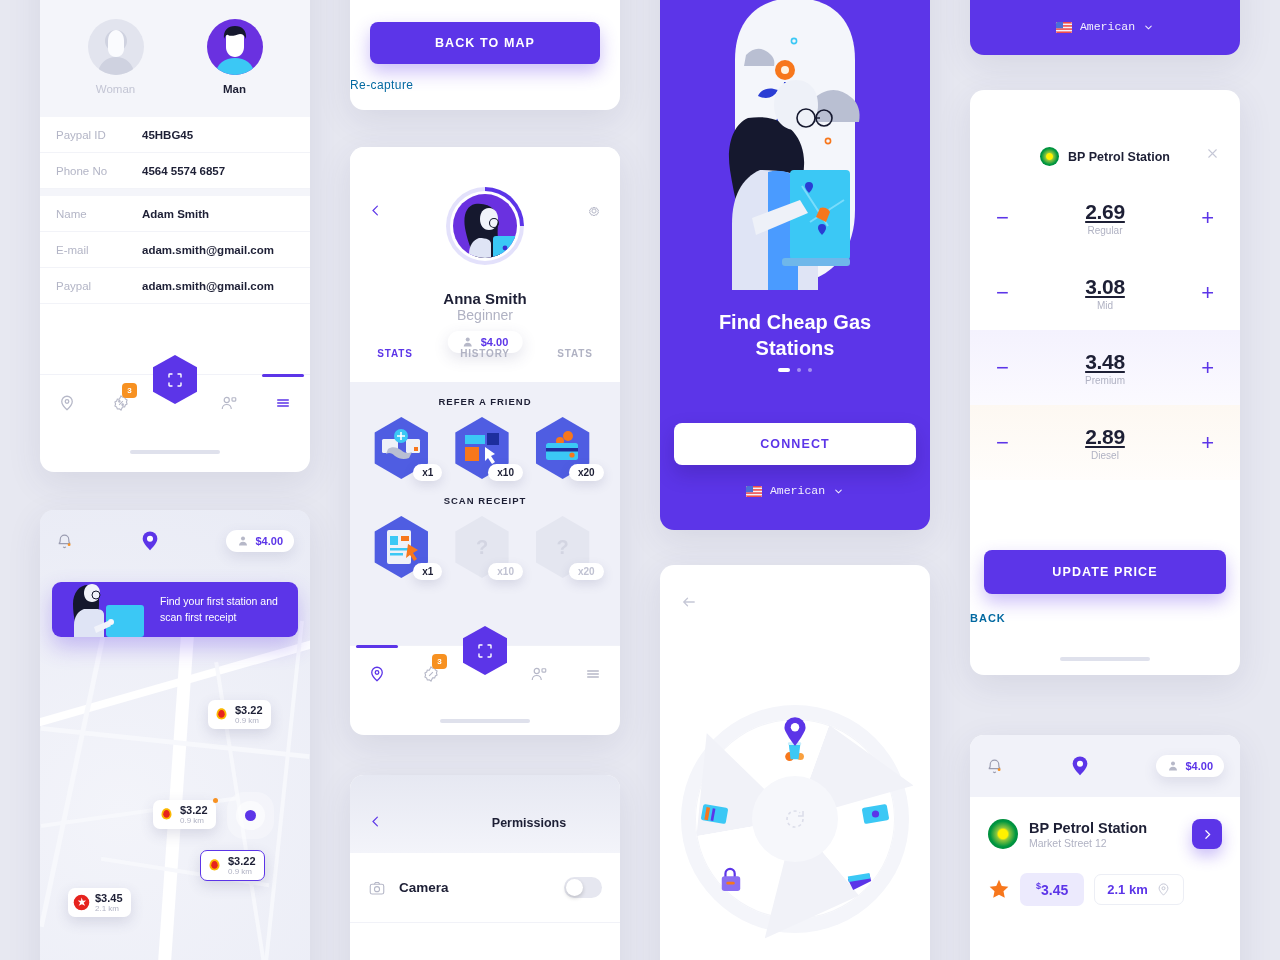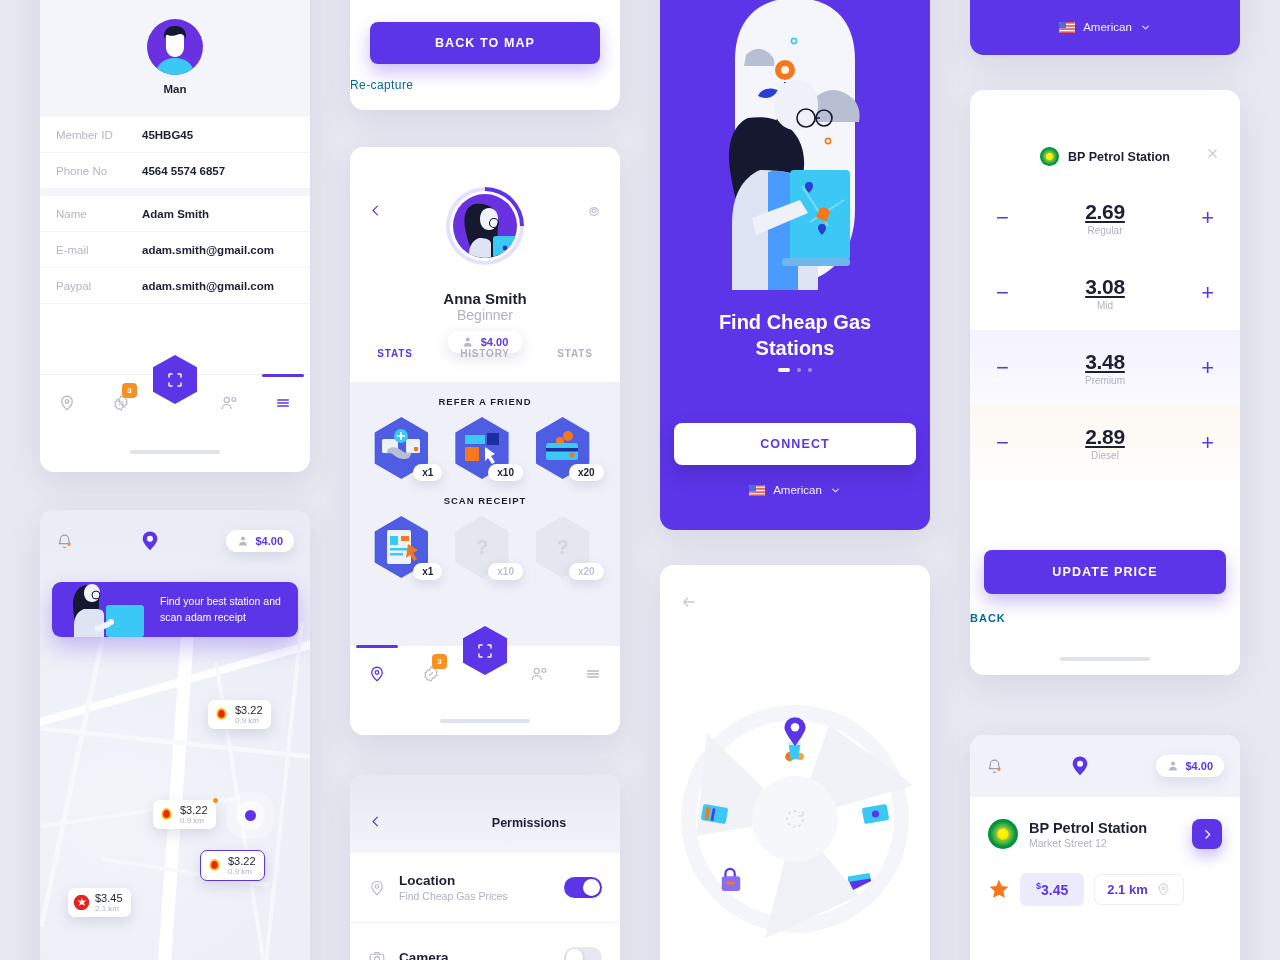--- a/index.html
+++ b/index.html
@@ -71,21 +71,21 @@
                 align-items: center; gap: 6px; font-size: 11px; font-weight: bold; color: #5c35e8;
                 box-shadow: 0 5px 14px rgba(70,70,120,.13); }
   .banner { position: absolute; left: 12px; right: 12px; top: 72px; height: 55px;
             background: #5c35e8; border-radius: 9px; display: flex; align-items: center;
             box-shadow: 0 10px 22px rgba(92,53,232,.3); overflow: hidden; }
   .banner-txt { color: #fff; font-size: 10.5px; line-height: 1.45; margin-left: 108px; }
   .mpin { position: absolute; background: #fff; border-radius: 7px; padding: 4px 8px 4px 5px;
           display: flex; align-items: center; gap: 5px;
           box-shadow: 0 5px 14px rgba(70,70,120,.16); }
   .mpin.sel { border: 1.6px solid #5c35e8; }
-  .mpin .price { font-size: 11px; font-weight: normal; color: #1d1f35; line-height: 1.1; }
+  .mpin .price { font-size: 11px; font-weight: bold; color: #1d1f35; line-height: 1.1; }
   .mpin .dist { font-size: 8px; color: #b0b2c3; }
   .mpin .logo { width: 17px; height: 17px; border-radius: 50%; }
   .userdot { position: absolute; width: 11px; height: 11px; border-radius: 50%; background: #5c35e8;
              box-shadow: 0 0 0 9px rgba(255,255,255,.55), 0 0 0 18px rgba(255,255,255,.3); }
 
   
   #s-capture { left: 350px; top: -50px; width: 270px; height: 160px; border-radius: 0 0 14px 14px; }
   #s-capture .btn-primary { position: absolute; left: 20px; right: 20px; top: 72px; height: 42px; }
 
   
@@ -153,21 +153,21 @@
   .ob-dots { position: absolute; top: 418px; width: 100%; display: flex; justify-content: center;
              gap: 7px; align-items: center; }
   .ob-dots i { width: 4px; height: 4px; border-radius: 3px; background: rgba(255,255,255,.45); }
   .ob-dots i.act { width: 12px; background: #fff; }
   .ob-connect { position: absolute; left: 14px; right: 14px; top: 473px; height: 42px;
                 background: #fff; color: #5c35e8; border-radius: 8px; border: none;
                 font-size: 12.5px; font-weight: bold; letter-spacing: 1.1px; cursor: pointer;
                 display: flex; align-items: center; justify-content: center;
                 box-shadow: 0 9px 20px rgba(30,10,90,.22); }
   .lang { display: flex; align-items: flex-end; justify-content: center; gap: 8px;
-          color: rgba(255,255,255,.92); font-size: 11.5px; }
+          color: rgba(255,255,255,.92); font-size: 11.5px; font-family: Liberation Mono, monospace; }
   .flag { width: 16px; height: 11px; border-radius: 1.5px; overflow: hidden; position: relative;
           background: #e8ecf4; flex: none; }
 
   
   #s-reward { left: 660px; top: 565px; width: 270px; height: 440px; border-radius: 14px 14px 0 0; }
   .rw-back { position: absolute; left: 20px; top: 28px; }
   .rw-title { position: absolute; top: 56px; left: 24px; right: 24px; text-align: center;
               font-size: 18px; font-weight: bold; color: #1d1f35; line-height: 1.3; }
   .wheel { position: absolute; left: 50%; transform: translateX(-50%); top: 140px;
            width: 228px; height: 228px; border-radius: 50%; background: #f4f5fa; }
@@ -222,35 +222,45 @@
   .st-dist { border: 1.3px solid #eceef5; border-radius: 7px; padding: 7px 12px; font-size: 13px;
              font-weight: bold; color: #5c35e8; display: flex; align-items: center; gap: 8px; }
 </style>
 </head>
 <body>
 
 <div class="canvas">
 
   <div class="screen sh" id="s-profile">
     <div class="avatar-row">
+      <div class="av-item">
+        <div class="av-circle">
+          <svg viewBox="0 0 56 56" width="56" height="56">
+              <circle cx="28" cy="22" r="11" fill="#cfd2e0"></circle>
+              <path d="M10 56c0-11 8-18 18-18s18 7 18 18z" fill="#cfd2e0"></path>
+              <path d="M20 22c0-7 4-11 8-11s8 4 8 11v8c0 5-4 8-8 8s-8-3-8-8z" fill="#fafbfe"></path>
+            </svg>
+        </div>
+        <div class="av-label">Woman</div>
+      </div>
       <div class="av-item active">
         <div class="av-circle active">
           <svg viewBox="0 0 56 56" width="56" height="56">
               <path d="M8 56c2-12 10-17 20-17s18 5 20 17z" fill="#3bc8f5"></path>
               <path d="M19 18c0-6 4-9 9-9s9 3 9 9v10c0 6-4 10-9 10s-9-4-9-10z" fill="#fff"></path>
               <path d="M17 20c-1-9 4-13 11-13s12 4 11 13c-1-3-3-5-6-5-4 1-9 3-12 1-2-1-3 2-4 4z" fill="#15182e"></path>
             </svg>
         </div>
         <div class="av-label">Man</div>
       </div>
     </div>
 
     <div class="form-block">
       <div class="form-row">
-        <span class="k">Member ID</span>
+        <span class="k">Paypal ID</span>
         <span class="v">45HBG45</span>
       </div>
       <div class="form-row">
         <span class="k">Phone No</span>
         <span class="v">4564 5574 6857</span>
       </div>
     </div>
     <div class="form-gap"></div>
     <div class="form-block">
       <div class="form-row">
@@ -338,21 +348,21 @@
     <div class="banner">
       <svg viewBox="0 0 110 60" width="110" height="60" style="position:absolute;left:2px;bottom:0">
         <path d="M34 8c-9 0-15 8-15 19 0 12 3 24 6 33h22c-2-10-3-22-2-32 1-11-3-20-11-20z" fill="#15182e"></path>
         <path d="M38 25c-5 0-8-4-8-9s3-9 8-9 8 4 8 9-3 9-8 9z" fill="#f1f3fa"></path>
         <circle cx="42" cy="18" r="4" fill="none" stroke="#15182e" stroke-width="1"></circle>
         <path d="M30 32c-6 2-10 8-10 16v12h30V38c0-4-3-6-8-6z" fill="#dfe4f5"></path>
         <rect x="52" y="28" width="38" height="32" rx="3" fill="#3bc8f5"></rect>
         <path d="M40 50l14-6 3 5-15 7z" fill="#f1f3fa"></path>
         <circle cx="57" cy="45" r="3" fill="#f5f7fc"></circle>
       </svg>
-      <div class="banner-txt">Find your best station and scan adam receipt</div>
+      <div class="banner-txt">Find your first station and scan first receipt</div>
     </div>
 
     <div class="mpin" style="left:168px;top:190px">
       <svg class="logo" viewBox="0 0 24 24">
           <circle cx="12" cy="12" r="12" fill="#fff"></circle>
           <path d="M12 3c4 0 7 3.5 7 9 0 4-3 7-7 7s-7-3-7-7c0-5.5 3-9 7-9z" fill="#fbb700"></path>
           <path d="M12 5.5c2.6 0 4.6 2.6 4.6 6.3 0 2.7-2 4.8-4.6 4.8s-4.6-2.1-4.6-4.8c0-3.7 2-6.3 4.6-6.3z" fill="#e6231e"></path>
         </svg>
       <div>
           <div class="price">$3.22</div>
@@ -549,33 +559,20 @@
   </div>
 
   <div class="screen sh" id="s-perm">
     <div class="perm-head">
       <div class="perm-back">
         <svg viewBox="0 0 24 24" fill="none" stroke="#5c35e8" stroke-width="1.9" stroke-linecap="round" width="15" height="15">
             <path d="M15 5l-7 7 7 7"></path>
           </svg>
       </div>
       <div class="perm-title">Permissions</div>
-    </div>
-    <div class="perm-row">
-      <svg viewBox="0 0 24 24" fill="none" stroke="#b6b8c8" stroke-width="1.5" width="18" height="18">
-          <path d="M12 21s7-6.3 7-11a7 7 0 10-14 0c0 4.7 7 11 7 11z"></path>
-          <circle cx="12" cy="10" r="2.4"></circle>
-        </svg>
-      <div>
-        <div class="perm-n">Location</div>
-        <div class="perm-d">Find Cheap Gas Prices</div>
-      </div>
-      <div class="toggle on">
-          <i></i>
-        </div>
     </div>
     <div class="perm-row">
       <svg viewBox="0 0 24 24" fill="none" stroke="#b6b8c8" stroke-width="1.5" width="18" height="18">
           <rect x="3" y="7" width="18" height="13" rx="2.5"></rect>
           <circle cx="12" cy="13.5" r="3.4"></circle>
           <path d="M8.5 7l1.4-2.4h4.2L15.5 7"></path>
         </svg>
       <div>
         <div class="perm-n">Camera</div>
       </div>

